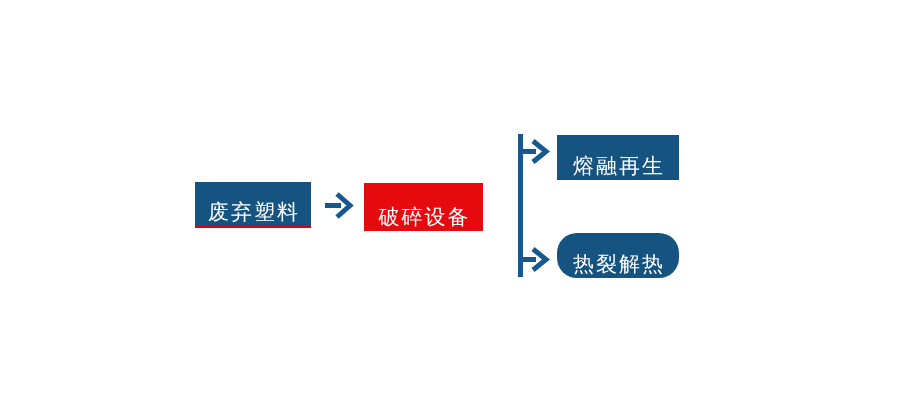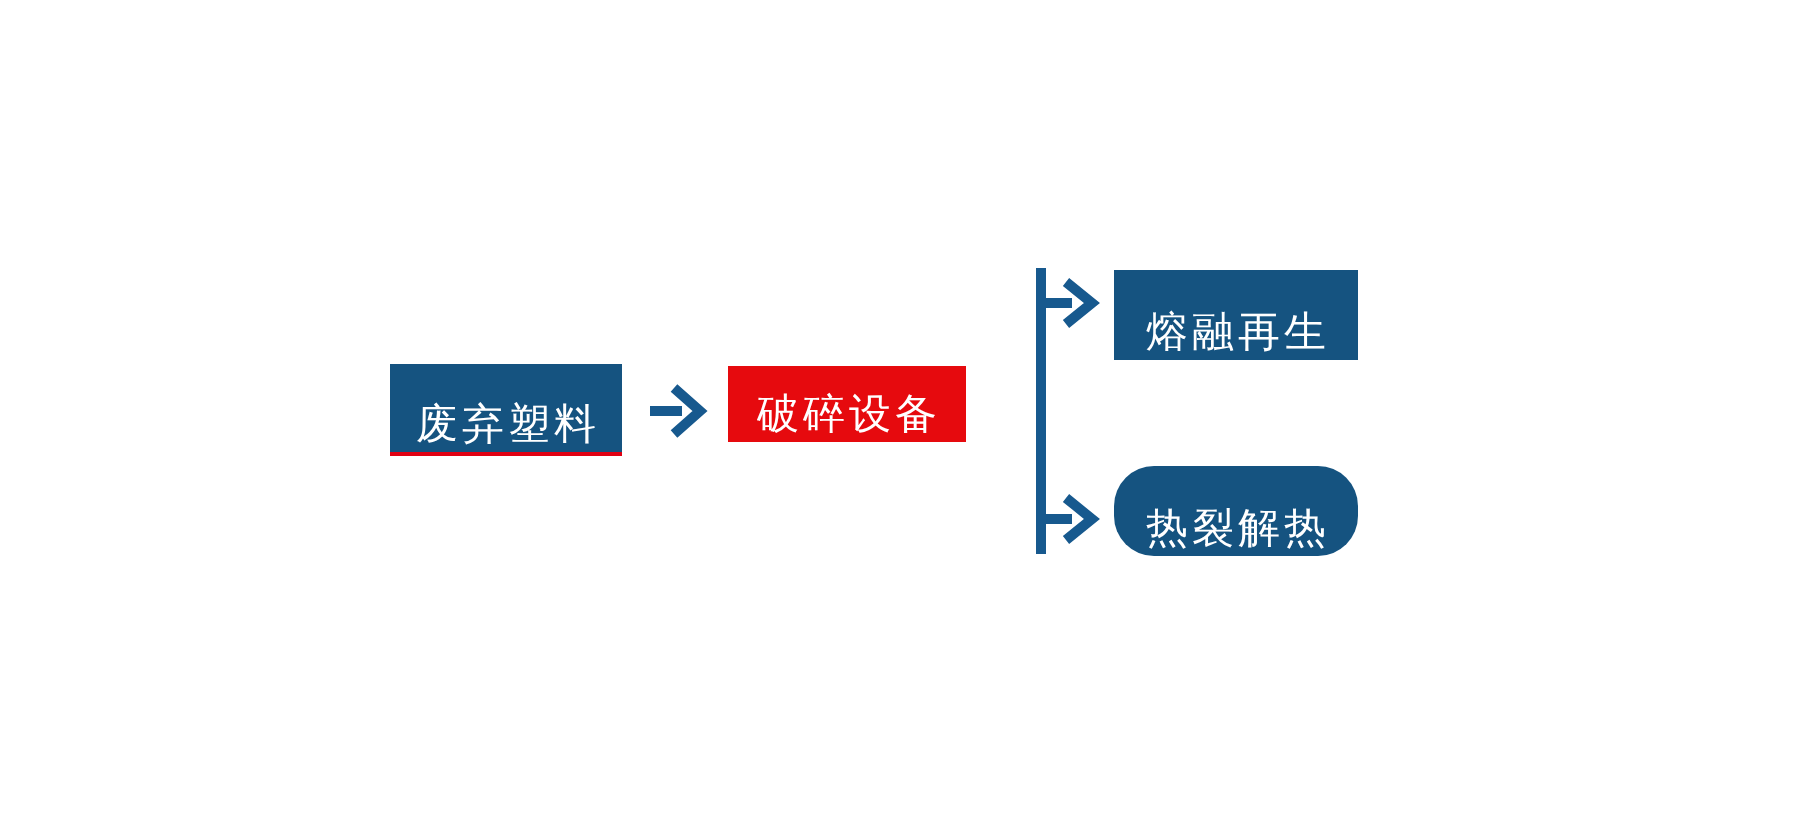--- a/index.html
+++ b/index.html
@@ -47,21 +47,21 @@
   }
   .node-blue { background: var(--node-blue); }
   .node-red  { background: var(--node-red); }
   .node-source {
     left: 195px; top: 182px;
     width: 116px; height: 46px;
     border-bottom: 2px solid var(--underline-red);
   }
   .node-process {
     left: 364px; top: 183px;
-    width: 119px; height: 38px;
+    width: 119px; height: 48px;
   }
   .node-output-top {
     left: 557px; top: 135px;
     width: 122px; height: 45px;
   }
   .node-output-bottom {
     left: 557px; top: 233px;
     width: 122px; height: 45px; border-radius: 20px;
   }
 </style>

